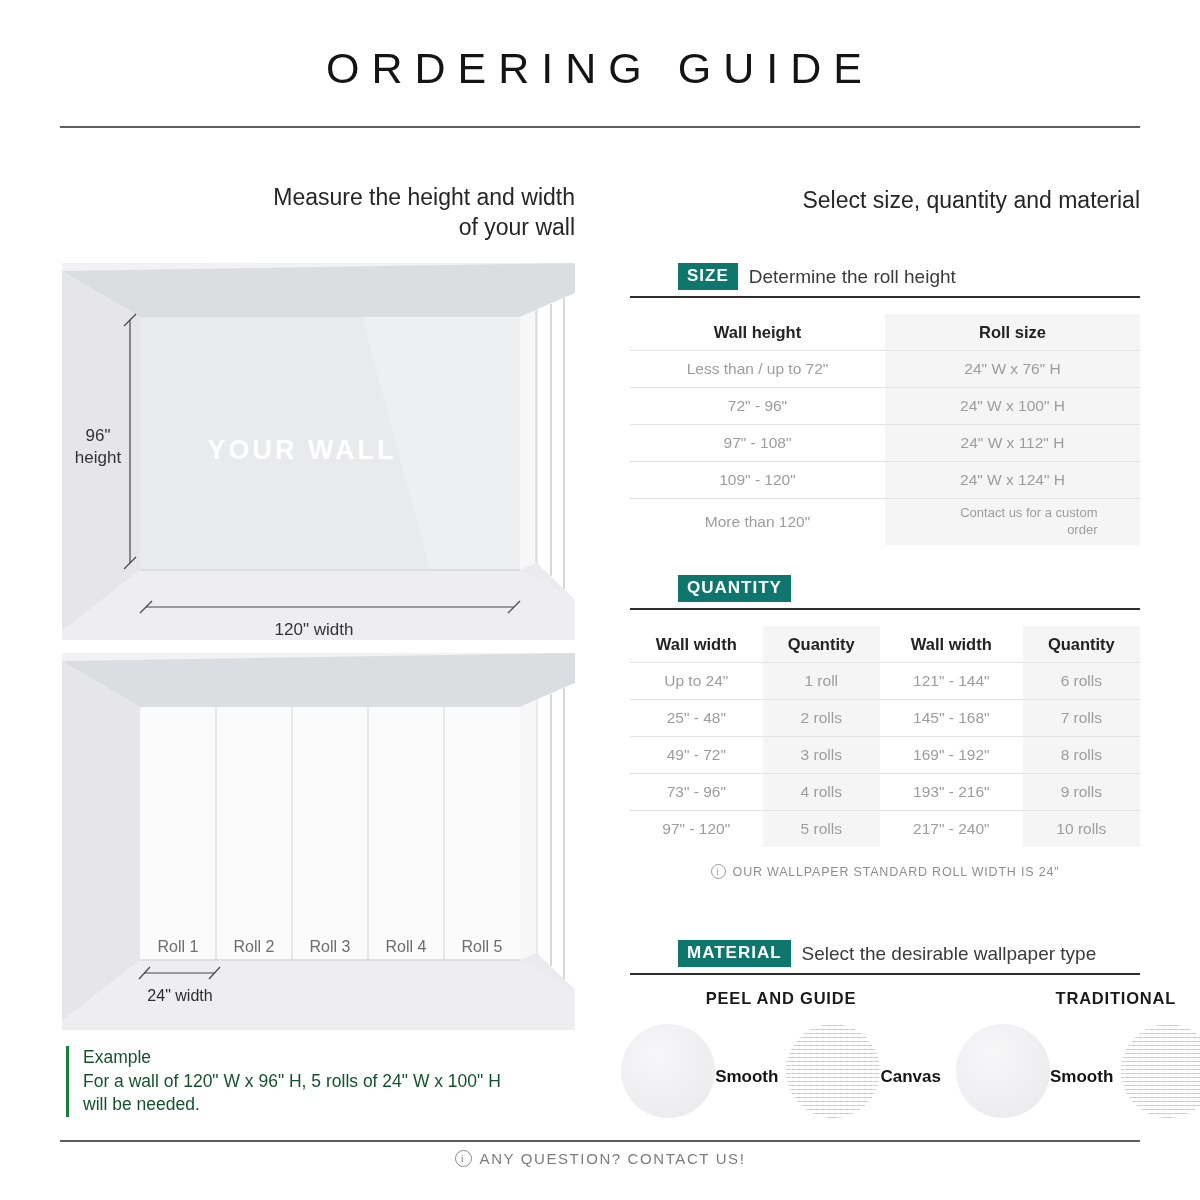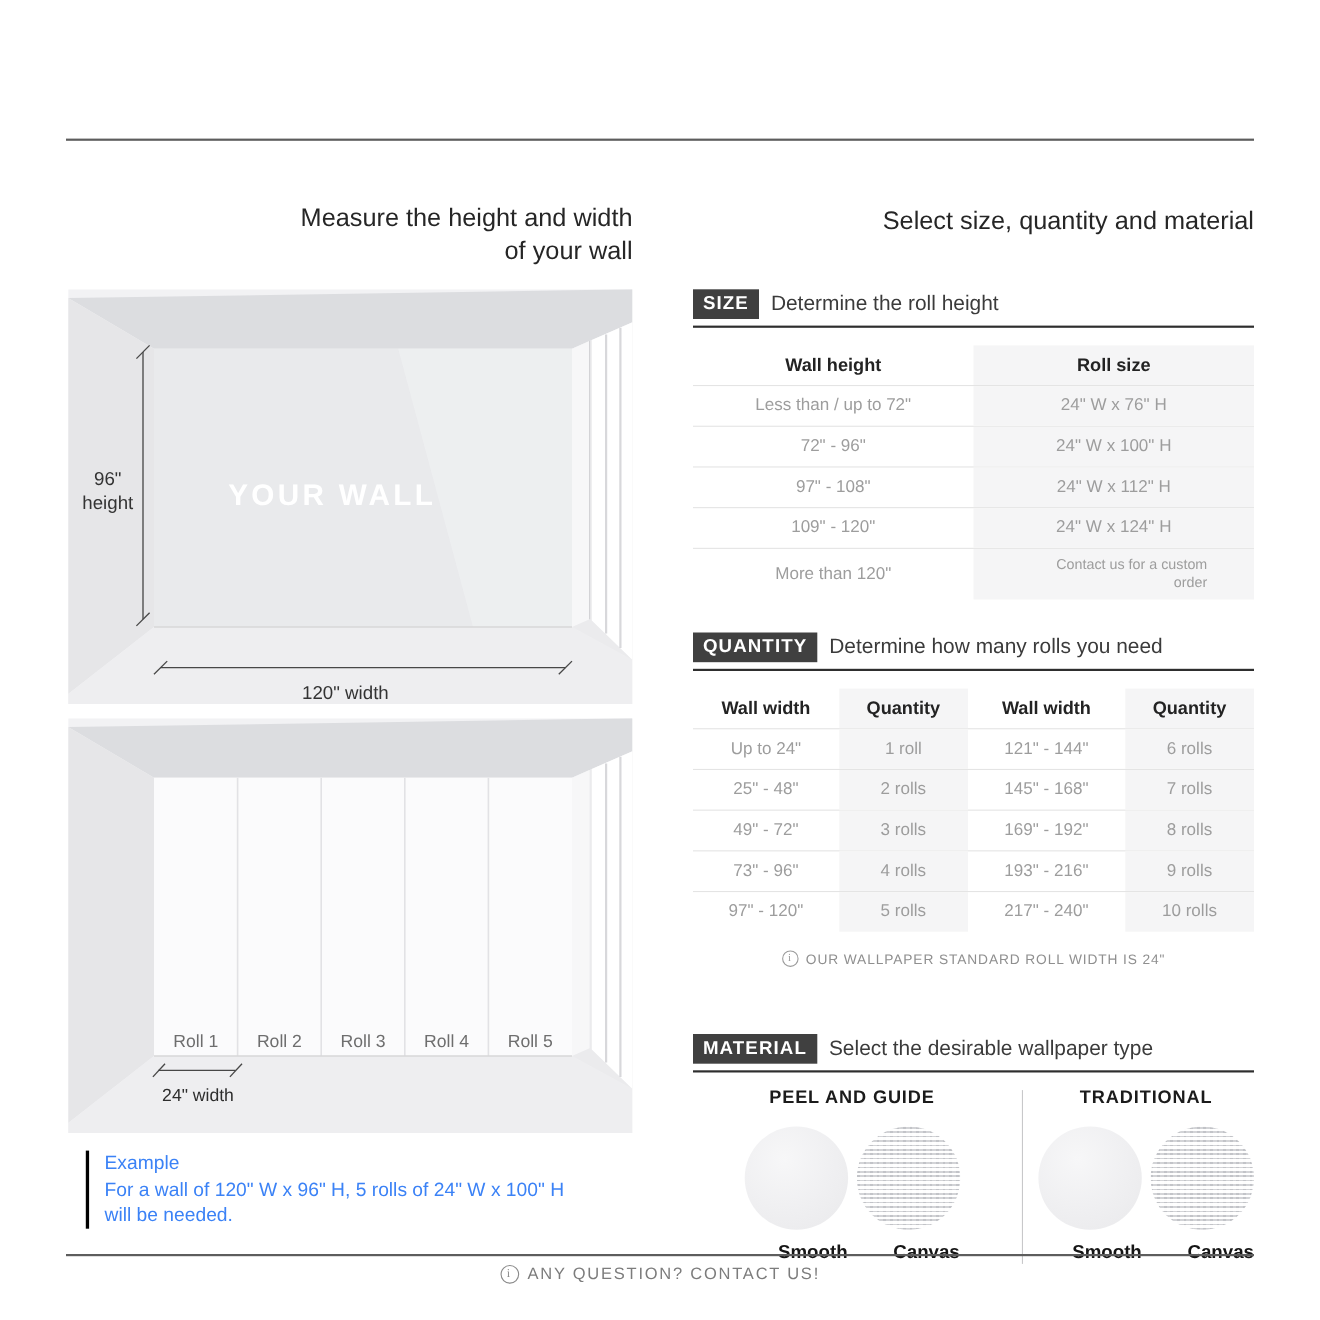--- a/index.html
+++ b/index.html
@@ -22,33 +22,33 @@
   .room { position:absolute; left:62px; width:513px; height:377px; }
   .room.one { top:263px; }
   .room.two { top:653px;text-decoration:underline; }
   .room svg { display:block; }
   .dim-txt   { font-size:17px; fill:#333333; text-anchor:middle; }
   .dim-txt-sm{ font-size:16px; fill:#2d2d2d; text-anchor:middle; }
   .wall-word { font-size:27px; fill:#ffffff; font-weight:bold; letter-spacing:3px; text-anchor:middle; }
   .roll-word { font-size:16px; fill:#6e6e6e; text-anchor:middle; }
 
   
-  .example { position:absolute; top:1046px; left:78px; width:470px;
-             border-left:3px solid #000000; padding-left:14px;
-             font-size:17.5px; line-height:1.35; color:#3b82f6; }
+  .example { position:absolute; top:1046px; left:66px; width:470px;
+             border-left:3px solid #15803d; padding-left:14px;
+             font-size:17.5px; line-height:1.35; color:#14532d; }
 
   
   .section { position:absolute; left:630px; width:510px; }
   .sec-size     { top:263px; }
   .sec-quantity { top:575px; }
   .sec-material { top:940px; }
 
   .sec-head { display:flex; align-items:center; gap:11px; border-bottom:2px solid #2e2e2e; padding-bottom:6px; }
-  .badge { background:#404040; color:#ffffff; font-weight:bold; font-size:17px;
-           letter-spacing:1px; padding:3px 9px 4px; }
+  .badge { background:#0f766e; color:#ffffff; font-weight:bold; font-size:17px;
+           letter-spacing:1px; padding:3px 9px 4px;margin-left:48px; }
   .sec-sub { font-size:19px; color:#3b3b3b; }
 
   
   .tbl { margin-top:16px; width:100%; }
   .trow { display:grid; }
   .size-tbl .trow { grid-template-columns:1fr 1fr; }
   .qty-tbl  .trow { grid-template-columns:26% 23% 28% 23%; }
   .trow + .trow { border-top:1px solid #e4e4e4; }
   .cell { display:flex; align-items:center; justify-content:center; min-height:36px; text-align:right; padding:2px 6px; }
   .alt  { background:#f5f5f6; }
@@ -66,41 +66,42 @@
             font-size:10px; line-height:1; color:#9b9b9b; font-family:"Liberation Serif",serif; }
 
   
   .material-row { display:flex; margin-top:14px; }
   .mat-group { display:flex; flex-direction:column; }
   .mat-group.peel { width:302px; }
   .mat-group.trad { flex:1; }
   .mat-divider { width:1px; background:#c8c8ca; margin:2px 14px 0 10px; }
   .mat-head { text-align:center; font-weight:bold; font-size:16.5px; letter-spacing:0.8px; color:#1b1b1b; margin-bottom:16px; }
   .swatches { display:flex; justify-content:center; gap:8px; }
-  .swatch { display:flex; flex-direction:column; align-items:flex-end; }
+  .swatch { display:flex; flex-direction:row; align-items:center; }
   .circle { width:94px; height:94px; border-radius:50%; }
   .tex-smooth { background:radial-gradient(circle at 38% 32%, #f7f7f8 0%, #efeff1 55%, #e9e9eb 100%); }
   .tex-fabric { background-color:#eff0f1;
     background-image:repeating-linear-gradient(0deg, rgba(255,255,255,0.9) 0 1px, rgba(203,204,209,0.45) 1px 2px),
                      repeating-linear-gradient(90deg, rgba(255,255,255,0.9) 0 1px, rgba(203,204,209,0.45) 1px 2px); }
   .tex-canvas { background-color:#f3f3f4;
     background-image:repeating-linear-gradient(0deg, rgba(168,170,176,0.5) 0 1.5px, rgba(255,255,255,0.95) 1.5px 4px),
                      repeating-linear-gradient(90deg, rgba(188,190,196,0.42) 0 2.5px, rgba(255,255,255,0.9) 2.5px 6px); }
   .mat-label { margin-top:11px; font-weight:bold; font-size:17px; color:#151515; }
 
   
   .footer { position:absolute; top:1150px; left:0; width:1200px; display:flex; align-items:center;
             justify-content:center; gap:8px; font-size:15px; letter-spacing:1.6px; color:#7c7c7c; }
   .footer .info-i { width:17px; height:17px; font-size:11px; border-color:#8a8a8a; color:#8a8a8a; }
 </style>
 </head>
 <body>
 
 <div class="page">
 
+  <div class="title">ORDERING GUIDE</div>
   <div class="rule-top"></div>
 
   <div class="col-heading left">
     <div>Measure the height and width</div>
     <div>of your wall</div>
   </div>
 
   <div class="col-heading right">
     <div>Select size, quantity and material</div>
   </div>
@@ -207,21 +208,20 @@
         <div class="cell td-sm alt tall" style="display:flex;align-items:center;justify-content:center;">
           <span class="cell-narrow">Contact us for a custom order</span>
         </div>
       </div>
     </div>
   </div>
 
   <div class="section sec-quantity">
     <div class="sec-head">
       <span class="badge">QUANTITY</span>
-      <span class="sec-sub">Determine how many rolls you need</span>
     </div>
     <div class="tbl qty-tbl">
       <div class="trow">
         <div class="cell th">Wall width</div>
         <div class="cell th alt">Quantity</div>
         <div class="cell th">Wall width</div>
         <div class="cell th alt">Quantity</div>
       </div>
       <div class="trow">
         <div class="cell td">Up to 24"</div>

